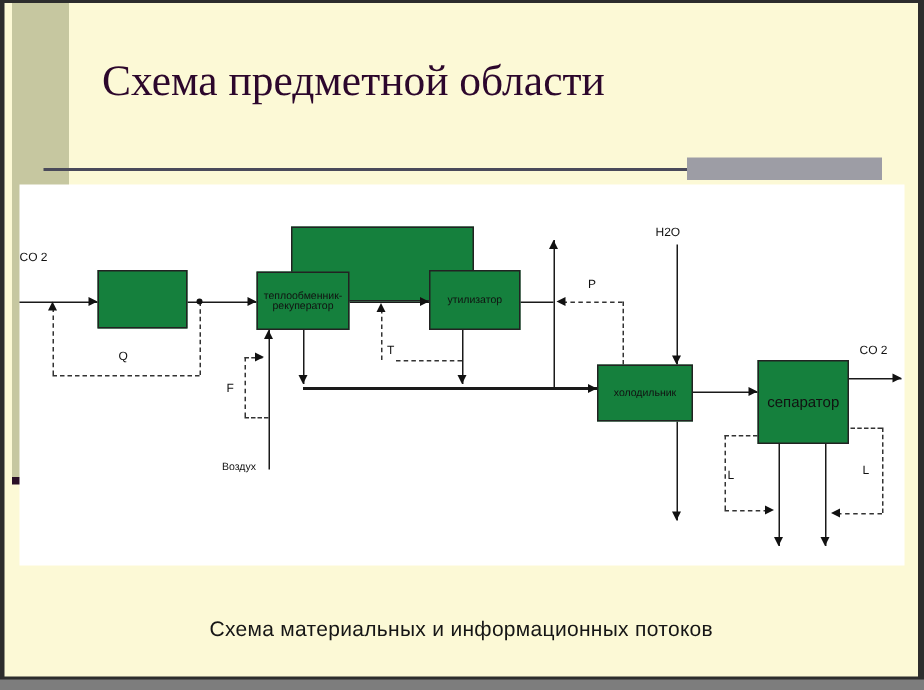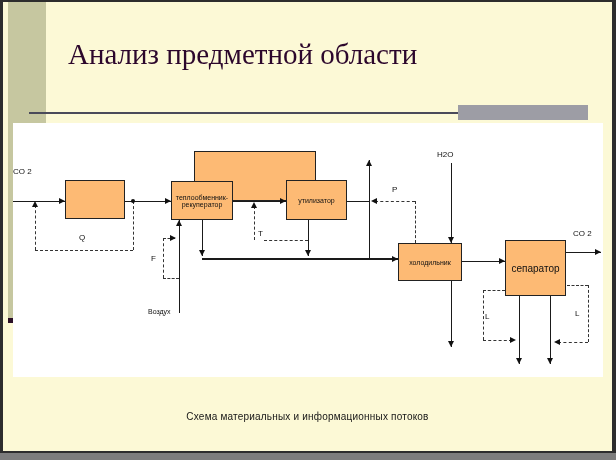--- a/index.html
+++ b/index.html
@@ -8,25 +8,25 @@
   .bottom-strip{position:absolute;left:0;top:453px;width:616px;height:7px;background:#7d7d7d;}
   .slide{position:absolute;left:3px;top:2px;width:609px;height:449px;background:#fcf9d6;}
   .band{position:absolute;left:5px;top:0;width:38px;height:318px;background:#c6c7a0;}
   .band-cap{position:absolute;left:5px;top:316px;width:38px;height:5px;background:#2a0f26;}
   .title{position:absolute;left:65px;top:36px;font-family:"Liberation Serif", serif;
          font-size:29px;color:#2c072c;white-space:nowrap;}
   .underline{position:absolute;left:26px;top:110px;width:557px;height:2px;background:#4a4a5a;}
   .accent-bar{position:absolute;left:455px;top:103px;width:130px;height:15px;background:#9d9da5;}
   .panel{position:absolute;left:10px;top:121px;width:590px;height:254px;background:#ffffff;}
   .caption{position:absolute;left:0;top:409px;width:609px;text-align:center;
-           font-size:10px;color:#161616;letter-spacing:.2px;}
+           font-size:14px;color:#161616;letter-spacing:.2px;}
   .watermark{position:absolute;left:113px;top:158px;font-size:40px;font-weight:bold;
              color:#ee0606;line-height:1;white-space:nowrap;z-index:30;letter-spacing:-1px;}
   
-  .blk{position:absolute;background:#fdba74;border:1px solid #222;box-sizing:border-box;
+  .blk{position:absolute;background:#15803d;border:1px solid #222;box-sizing:border-box;
        display:flex;flex-direction:column;align-items:center;justify-content:center;
        color:#111;text-align:center;z-index:5;}
   .blk div{white-space:nowrap;}
   .hl{position:absolute;height:0;border-top:1px solid #1a1a1a;z-index:4;}
   .hl2{position:absolute;height:0;border-top:2px solid #1a1a1a;z-index:4;}
   .vl{position:absolute;width:0;border-left:1px solid #1a1a1a;z-index:4;}
   .dh{position:absolute;height:0;border-top:1px dashed #333;z-index:4;}
   .dv{position:absolute;width:0;border-left:1px dashed #333;z-index:4;}
   .lab{position:absolute;font-size:8px;color:#111;white-space:nowrap;z-index:6;}
   .dot{position:absolute;width:4px;height:4px;background:#111;border-radius:50%;z-index:6;}
@@ -36,21 +36,21 @@
   .ar-u{border-left:3px solid transparent;border-right:3px solid transparent;border-bottom:6px solid #111;}
   .ar-d{border-left:3px solid transparent;border-right:3px solid transparent;border-top:6px solid #111;}
   .small{font-size:7px;}
 </style>
 </head>
 <body>
 
 <div class="slide">
   <div class="band"></div>
   <div class="band-cap"></div>
-  <div class="title">Анализ предметной области</div>
+  <div class="title">Схема предметной области</div>
   <div class="underline"></div>
   <div class="accent-bar"></div>
 
   <div class="panel">
 
     <div class="blk" style="left:181px;top:28px;width:122px;height:50px;"></div>
 
     <div class="hl" style="left:0;top:78px;width:52px;"></div>
     <div class="ar ar-r" style="left:46px;top:75px;"></div>
     <div class="hl" style="left:112px;top:78px;width:46px;"></div>

